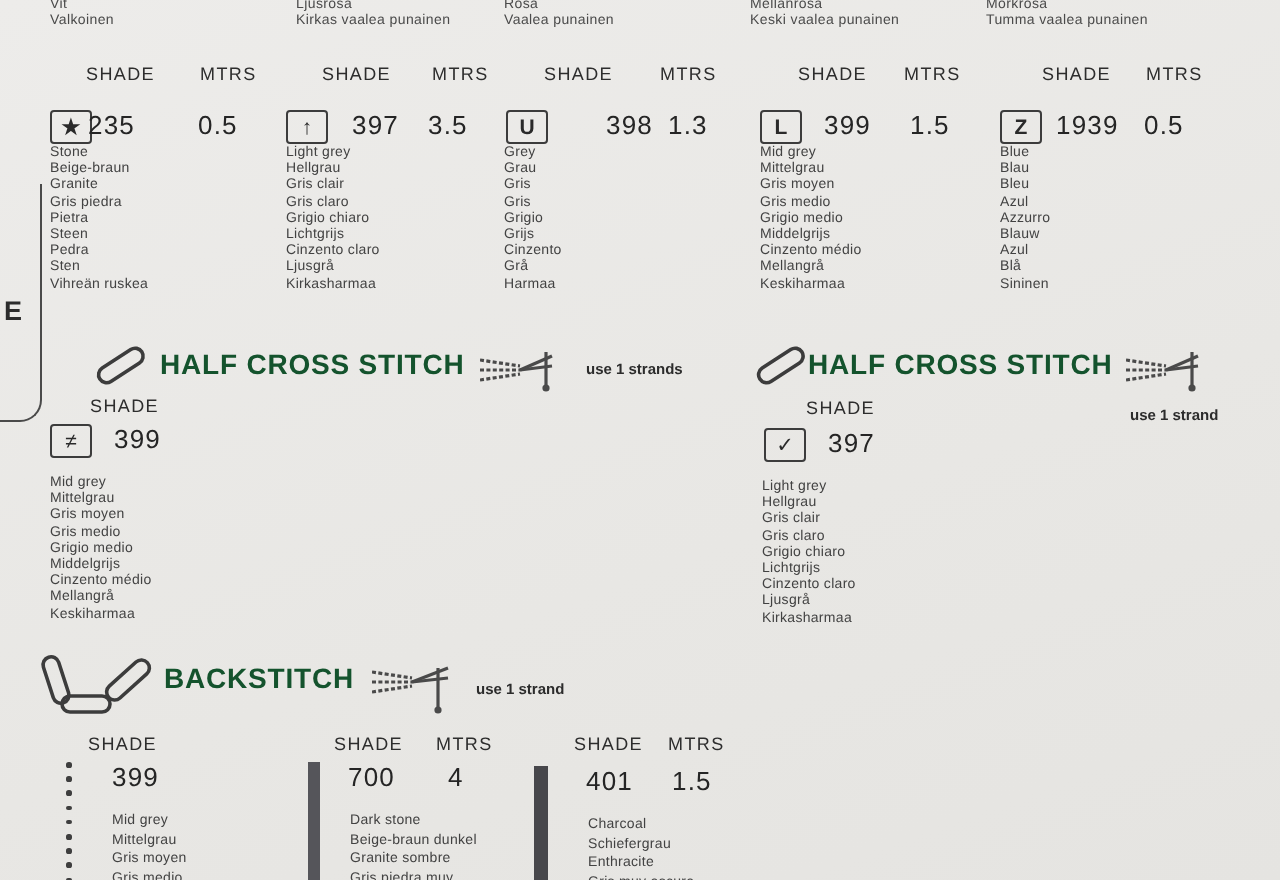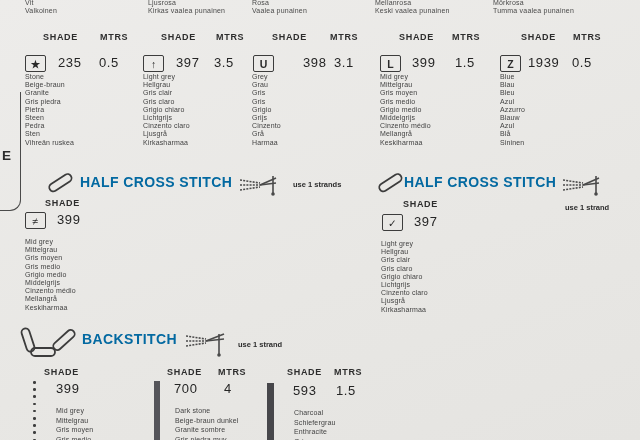--- a/index.html
+++ b/index.html
@@ -3,27 +3,27 @@
 <meta charset="utf-8">
 <style>
   html,body{margin:0;padding:0}
   body{
     width:640px;height:440px;overflow:hidden;position:relative;
     background:linear-gradient(160deg,#edecea 0%,#e8e7e4 60%,#e5e4e1 100%);
     font-family:"Liberation Sans",sans-serif;color:#3a3a3a;
   }
   .abs{position:absolute}
   .toptxt{font-size:7px;line-height:8px;color:#4a4a4a;letter-spacing:.2px;white-space:nowrap}
-  .hdr{font-weight:bold;font-size:9px;letter-spacing:.7px;color:#2d2d2d;white-space:nowrap}
+  .hdr{font-weight:normal;font-size:9px;letter-spacing:.7px;color:#2d2d2d;white-space:nowrap}
   .num{font-size:13px;color:#252525;letter-spacing:.6px;white-space:nowrap}
   .symbox{width:19px;height:15px;border:1.7px solid #3c3c3c;border-radius:2px;
     display:flex;align-items:center;justify-content:center;font-size:10.5px;color:#2a2a2a;font-weight:bold}
   .names{font-size:7px;line-height:8.2px;color:#424242;letter-spacing:.15px;white-space:nowrap}
   .names-bs .nl{line-height:9.6px}
-  .title{font-weight:bold;font-size:14px;letter-spacing:.4px;color:#0369a1;white-space:nowrap}
+  .title{font-weight:bold;font-size:14px;letter-spacing:.4px;color:#14532d;white-space:nowrap}
   .strands{font-weight:bold;font-size:7.5px;color:#2c2c2c;white-space:nowrap}
   .dotline{display:flex;flex-direction:column;gap:4.6px}
   .dotline i{width:2.6px;height:2.6px;border-radius:50%;background:#3e3e3e}
   .bar{width:6px;background:#55555a}
   .edgeframe{border-right:1.7px solid #4a4a4a;border-bottom:1.7px solid #4a4a4a;border-bottom-right-radius:11px}
   .edgeE{font-weight:bold;font-size:13.5px;color:#2c2c2c}
   svg{display:block}
 </style>
 </head>
 <body>
@@ -47,21 +47,21 @@
 <div class="abs toptxt" style="left:493px;top:-1px">
   <div>Mörkrosa</div>
   <div>Tumma vaalea punainen</div>
 </div>
 
 <div>
 
   <div class="abs hdr" style="left:43px;top:32px">SHADE</div>
   <div class="abs hdr" style="left:100px;top:32px">MTRS</div>
   <div class="abs symbox" style="left:25px;top:55px">★</div>
-  <div class="abs num" style="left:58px;top:55px">235</div>
+  <div class="abs num" style="left:44px;top:55px">235</div>
   <div class="abs num" style="left:99px;top:55px">0.5</div>
   <div class="abs names" style="left:25px;top:73px">
       <div class="nl">Stone</div>
       <div class="nl">Beige-braun</div>
       <div class="nl">Granite</div>
       <div class="nl">Gris piedra</div>
       <div class="nl">Pietra</div>
       <div class="nl">Steen</div>
       <div class="nl">Pedra</div>
       <div class="nl">Sten</div>
@@ -82,21 +82,21 @@
       <div class="nl">Lichtgrijs</div>
       <div class="nl">Cinzento claro</div>
       <div class="nl">Ljusgrå</div>
       <div class="nl">Kirkasharmaa</div>
     </div>
 
   <div class="abs hdr" style="left:272px;top:32px">SHADE</div>
   <div class="abs hdr" style="left:330px;top:32px">MTRS</div>
   <div class="abs symbox" style="left:253px;top:55px">U</div>
   <div class="abs num" style="left:303px;top:55px">398</div>
-  <div class="abs num" style="left:334px;top:55px">3.1</div>
+  <div class="abs num" style="left:334px;top:55px">1.3</div>
   <div class="abs names" style="left:252px;top:73px">
       <div class="nl">Grey</div>
       <div class="nl">Grau</div>
       <div class="nl">Gris</div>
       <div class="nl">Gris</div>
       <div class="nl">Grigio</div>
       <div class="nl">Grijs</div>
       <div class="nl">Cinzento</div>
       <div class="nl">Grå</div>
       <div class="nl">Harmaa</div>
@@ -256,21 +256,21 @@
   <div class="abs names names-bs" style="left:175px;top:406px">
       <div class="nl">Dark stone</div>
       <div class="nl">Beige-braun dunkel</div>
       <div class="nl">Granite sombre</div>
       <div class="nl">Gris piedra muy</div>
     </div>
 
   <div class="abs hdr" style="left:287px;top:367px">SHADE</div>
   <div class="abs hdr" style="left:334px;top:367px">MTRS</div>
   <div class="abs bar" style="left:267px;top:383px;height:57px;width:7px;background:#47474b"></div>
-  <div class="abs num" style="left:293px;top:383px">593</div>
+  <div class="abs num" style="left:293px;top:383px">401</div>
   <div class="abs num" style="left:336px;top:383px">1.5</div>
   <div class="abs names names-bs" style="left:294px;top:408px">
       <div class="nl">Charcoal</div>
       <div class="nl">Schiefergrau</div>
       <div class="nl">Enthracite</div>
       <div class="nl">Gris muy oscuro</div>
     </div>
 </div>
 
 </body></html>

